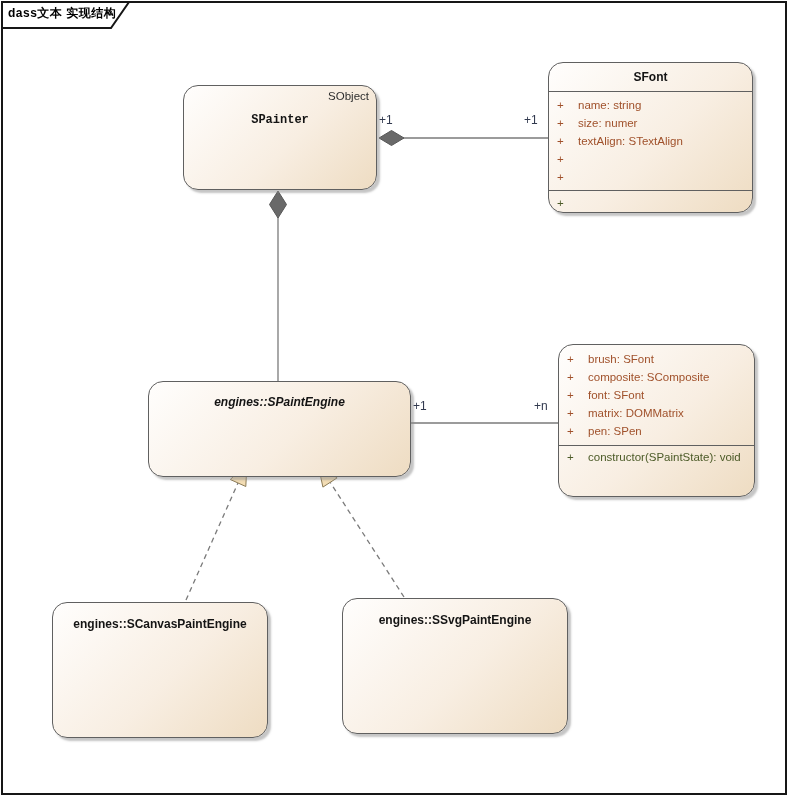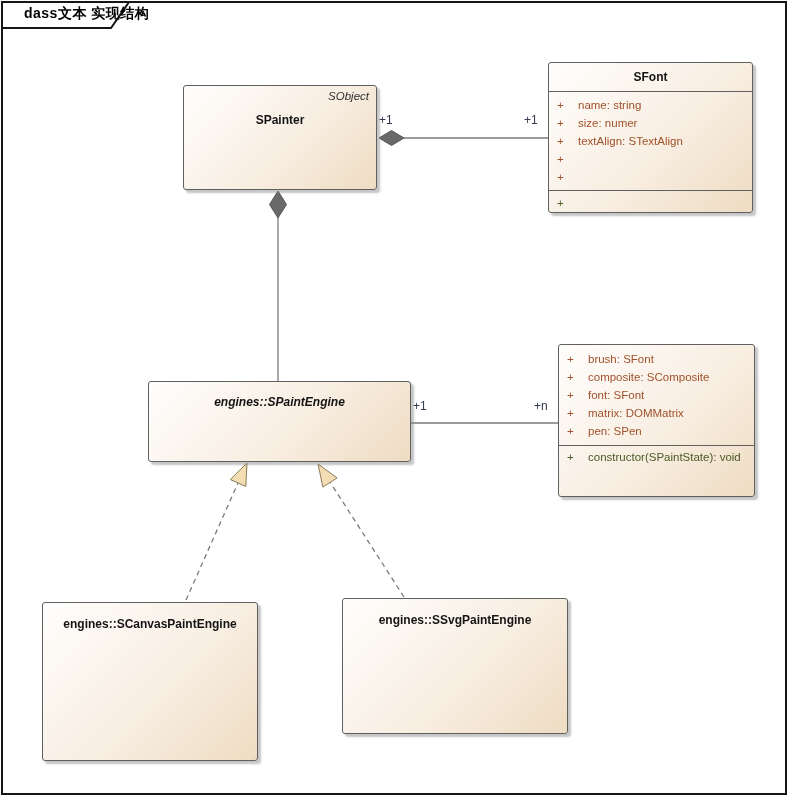--- a/index.html
+++ b/index.html
@@ -4,40 +4,40 @@
 <style>
   html,body { margin:0; padding:0; background:#ffffff; }
   #canvas {
     position:relative; width:788px; height:796px; background:#ffffff;
     font-family:"Liberation Sans", sans-serif; overflow:hidden;
   }
   .frame-border { position:absolute; inset:1px; border:2px solid #161616; pointer-events:none; }
 
   
   .tab-label {
-    position:absolute; left:24px; top:5px; font-size:14px; font-weight:bold; color:#000;
+    position:absolute; left:8px; top:5px; font-size:12px; font-weight:bold; color:#000;
     white-space:nowrap; letter-spacing:0.5px;
   }
 
   
   svg.overlay { position:absolute; left:0; top:0; width:788px; height:796px; }
 
   
   .class-box {
     position:absolute; box-sizing:border-box;
-    border:1px solid #606060; border-radius:3px;
+    border:1px solid #606060; border-radius:15px;
     background:linear-gradient(135deg, #fffefd 0%, #f8eee2 55%, #eedcc2 100%);
     box-shadow:3px 3px 2px rgba(140,140,140,0.5);
   }
   .class-title {
     font-size:12px; font-weight:bold; color:#141414; text-align:center; white-space:nowrap;
   }
   .simple-title { padding-top:14px; }
   .stereotype {
-    position:absolute; top:4px; right:7px; font-size:11.5px; font-style:italic; color:#2e2e2e;
+    position:absolute; top:4px; right:7px; font-size:11.5px; color:#2e2e2e;
   }
   .compartment-title {
     height:28px; line-height:28px; border-bottom:1px solid #606060;
   }
   .members { padding:4px 0; }
   .member { display:flex; font-size:11.5px; line-height:18px; white-space:nowrap; }
   .members-state .member { line-height:18px; }
   .member .vis { width:21px; padding-left:8px; flex:none; }
   .attr-row { color:#a0512b; }
   .op-row { color:#4c5b28; }
@@ -82,21 +82,21 @@
     </g>
 
     <path d="M2,2 L129,2 L111,28 L2,28" fill="#ffffff" stroke="#161616" stroke-width="2"></path>
   </svg>
 
   <div class="frame-border"></div>
   <div class="tab-label">dass文本 实现结构</div>
 
   <div class="class-box" style="left:183px; top:85px; width:194px; height:105px;">
     <div class="stereotype">SObject</div>
-    <div class="class-title" style="padding-top:27px;">SPainter</div>
+    <div class="class-title" style="padding-top:27px;font-family:Liberation Mono, monospace;">SPainter</div>
   </div>
 
   <div class="class-box" style="left:548px; top:62px; width:205px; height:151px;">
     <div class="class-title compartment-title">SFont</div>
     <div class="members">
       <div class="member attr-row">
         <span class="vis">+</span>
         <span>name: string</span>
       </div>
       <div class="member attr-row">
@@ -114,21 +114,21 @@
         <span class="vis">+</span>
       </div>
     </div>
     <div class="ops">
       <div class="member op-row">
         <span class="vis">+</span>
       </div>
     </div>
   </div>
 
-  <div class="class-box" style="left:148px; top:381px; width:263px; height:81px;">
+  <div class="class-box" style="left:148px; top:381px; width:263px; height:96px;">
     <div class="class-title italic" style="padding-top:13px;">engines::SPaintEngine</div>
   </div>
 
   <div class="class-box" style="left:558px; top:344px; width:197px; height:153px;">
     <div class="members members-state" style="padding:5px 0;">
       <div class="member attr-row">
         <span class="vis">+</span>
         <span>brush: SFont</span>
       </div>
       <div class="member attr-row">
@@ -149,21 +149,21 @@
       </div>
     </div>
     <div class="ops" style="padding:2px 0;">
       <div class="member op-row">
         <span class="vis">+</span>
         <span>constructor(SPaintState): void</span>
       </div>
     </div>
   </div>
 
-  <div class="class-box" style="left:42px; top:602px; width:216px; height:159px;">
+  <div class="class-box" style="left:52px; top:602px; width:216px; height:136px;">
     <div class="class-title simple-title">engines::SCanvasPaintEngine</div>
   </div>
 
   <div class="class-box" style="left:342px; top:598px; width:226px; height:136px;">
     <div class="class-title simple-title">engines::SSvgPaintEngine</div>
   </div>
 
   <div class="mult" style="left:379px; top:113px;">+1</div>
   <div class="mult" style="left:524px; top:113px;">+1</div>
   <div class="mult" style="left:413px; top:399px;">+1</div>

